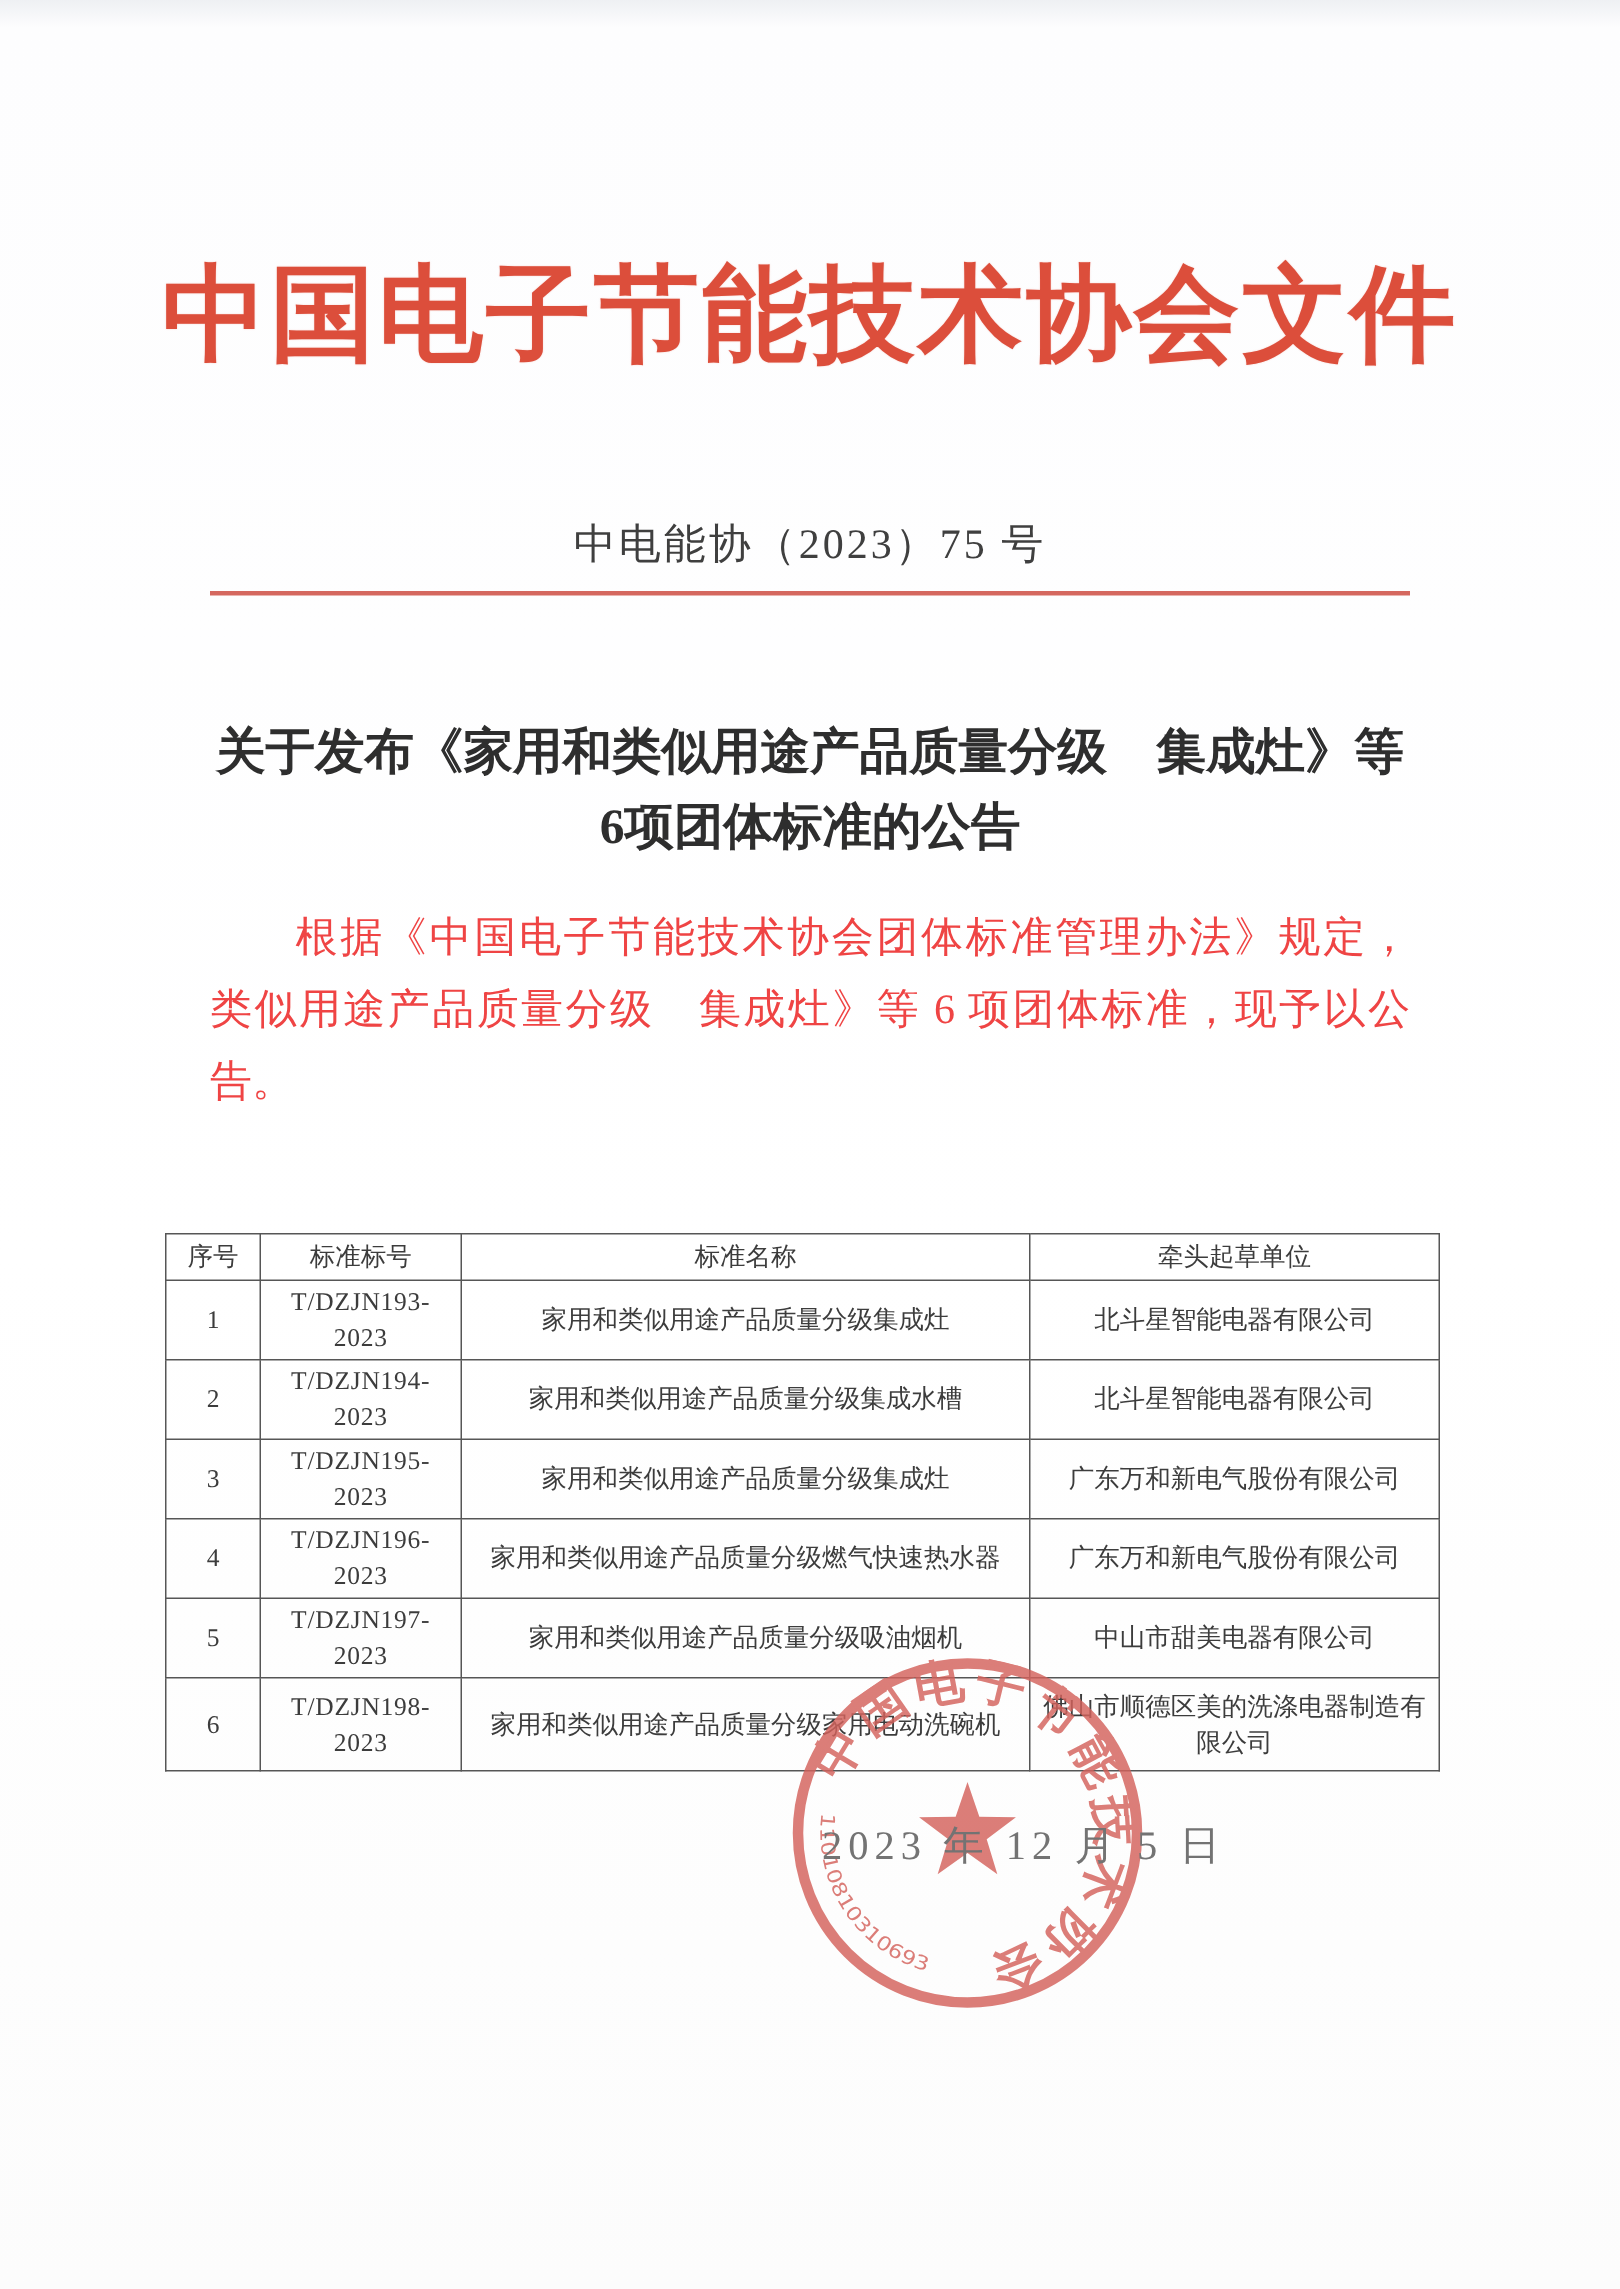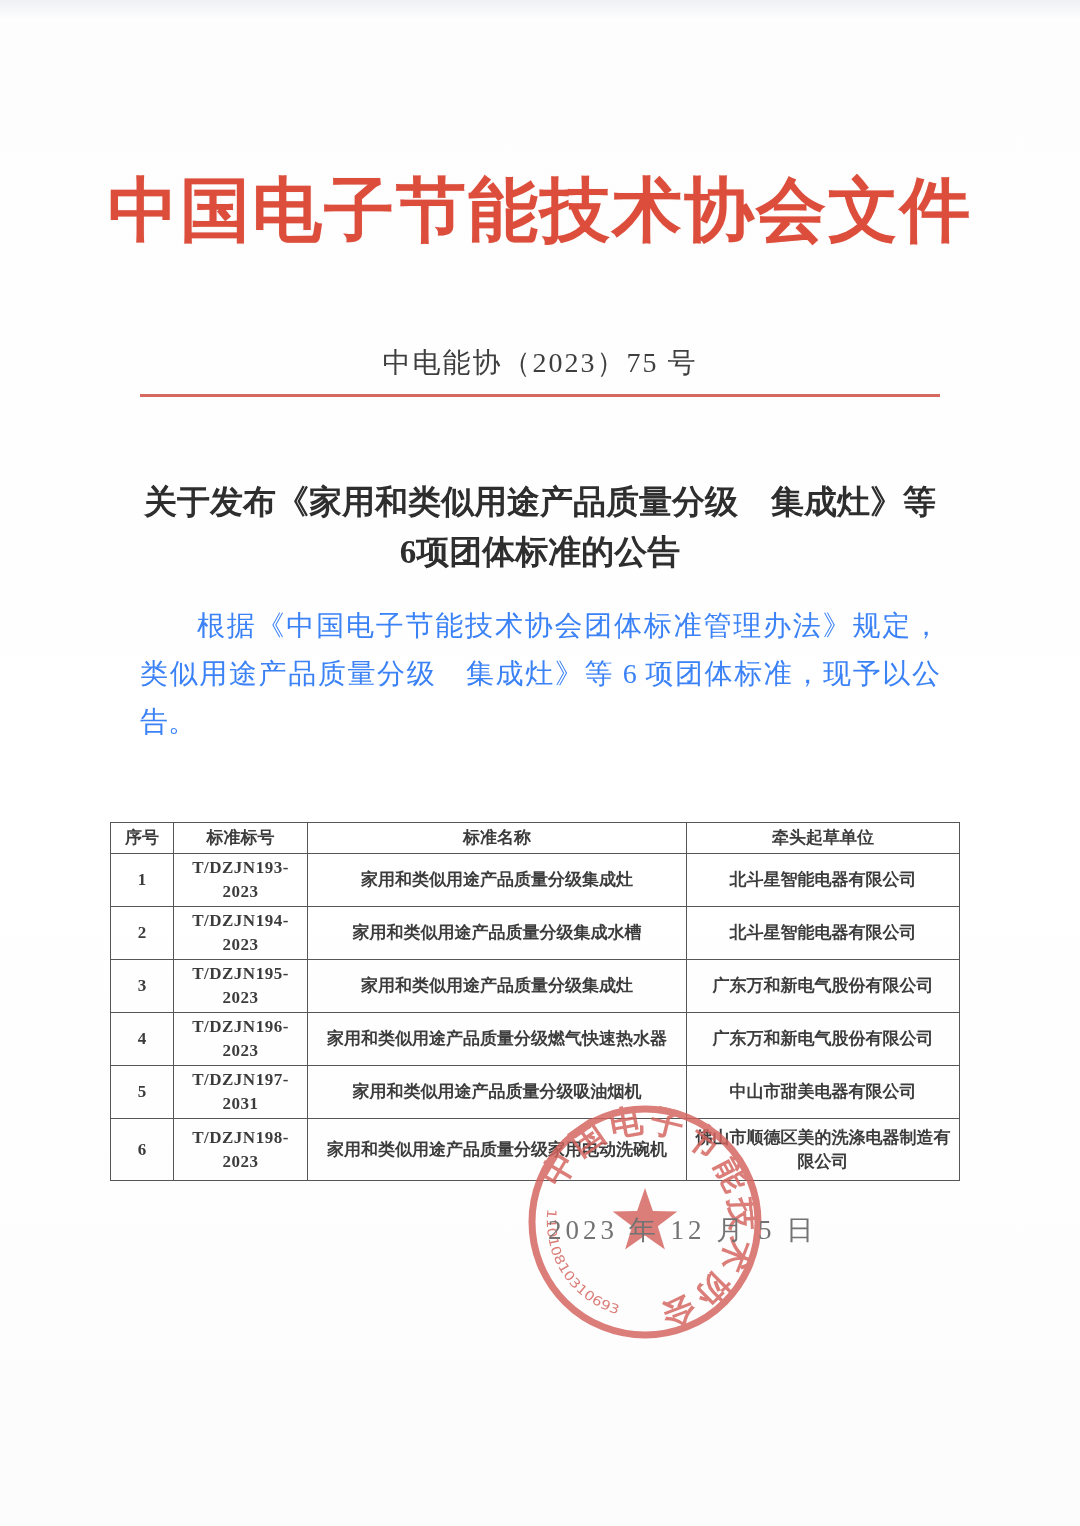--- a/index.html
+++ b/index.html
@@ -31,38 +31,38 @@
 
   .doc-title{
     position:absolute;top:478px;left:90px;width:900px;
     text-align:center;font-weight:bold;color:#2e2e2e;
   }
   .doc-title .t1{font-size:33px;line-height:48px;white-space:nowrap;}
   .doc-title .t2{font-size:33px;line-height:52px;}
 
   .body-text{
     position:absolute;top:602px;left:140px;width:800px;
-    font-size:28px;color:#3b82f6;
+    font-size:28px;color:#ef4444;
   }
   .body-text .bline{line-height:48px;text-align:justify;text-align-last:justify;white-space:nowrap;}
   .body-text .bline.indent{padding-left:57px;}
   .body-text .bline.last{text-align-last:left;white-space:normal;}
 
   table.std-table{
     position:absolute;top:822px;left:110px;width:849px;
     border-collapse:collapse;table-layout:fixed;
     font-size:17px;color:#3c3c3c;
   }
   table.std-table col.c1{width:63px;}
   table.std-table col.c2{width:134px;}
   table.std-table col.c3{width:379px;}
   table.std-table col.c4{width:273px;}
   table.std-table th,table.std-table td{
     border:1px solid #565656;text-align:center;vertical-align:middle;
-    padding:2px 6px;font-weight:bold;line-height:24px;
+    padding:2px 6px;font-weight:normal;line-height:24px;
   }
   table.std-table thead tr{height:31px;}
   table.std-table tbody tr{height:38px;}
   table.std-table tbody tr.tall{height:62px;}
   .code-cell{font-family:"Liberation Serif","DejaVu Serif",serif;letter-spacing:.5px;}
 
   .seal{
     position:absolute;left:513px;top:1090px;width:264px;height:264px;
     opacity:.82;
   }
@@ -129,21 +129,21 @@
         <td>广东万和新电气股份有限公司</td>
       </tr>
       <tr>
         <td>4</td>
         <td class="code-cell">T/DZJN196-2023</td>
         <td>家用和类似用途产品质量分级燃气快速热水器</td>
         <td>广东万和新电气股份有限公司</td>
       </tr>
       <tr>
         <td>5</td>
-        <td class="code-cell">T/DZJN197-2031</td>
+        <td class="code-cell">T/DZJN197-2023</td>
         <td>家用和类似用途产品质量分级吸油烟机</td>
         <td>中山市甜美电器有限公司</td>
       </tr>
       <tr class="tall">
         <td>6</td>
         <td class="code-cell">T/DZJN198-2023</td>
         <td>家用和类似用途产品质量分级家用电动洗碗机</td>
         <td>佛山市顺德区美的洗涤电器制造有限公司</td>
       </tr>
     </tbody>

